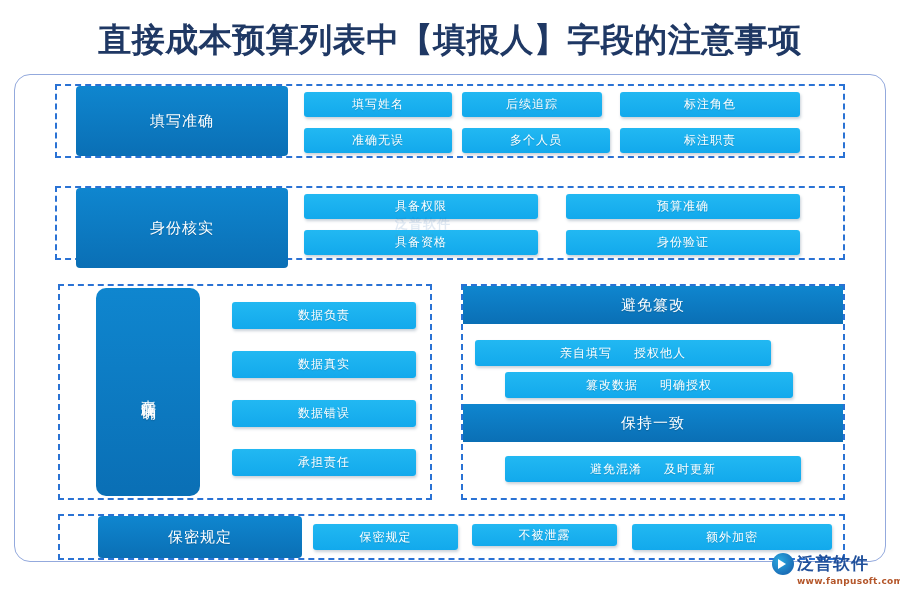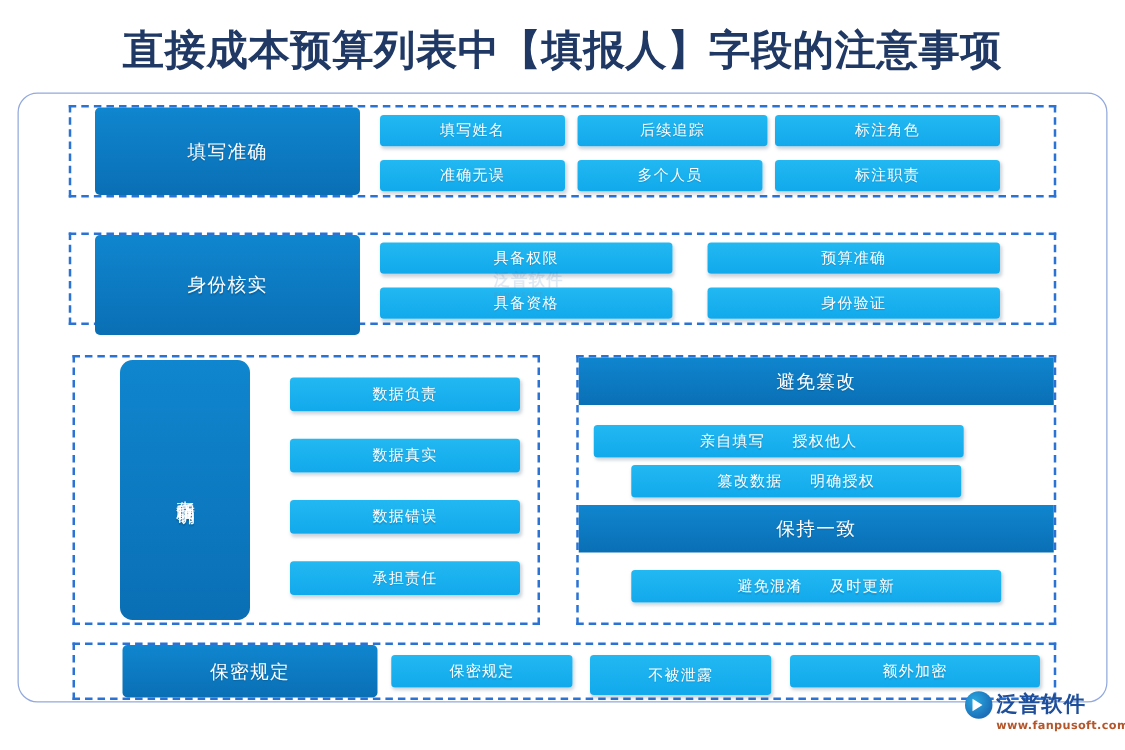--- a/index.html
+++ b/index.html
@@ -129,21 +129,21 @@
 </head>
 <body>
 
 <div class="title">直接成本预算列表中【填报人】字段的注意事项</div>
 
 <div class="frame"></div>
 
 <div class="dashed" style="left:55px;top:84px;width:790px;height:74px;"></div>
 <div class="lbl r4" style="left:76px;top:86px;width:212px;height:70px;">填写准确</div>
 <div class="pill" style="left:304px;top:92px;width:148px;height:25px;">填写姓名</div>
-<div class="pill" style="left:462px;top:92px;width:152px;height:25px;">后续追踪</div>
+<div class="pill" style="left:462px;top:92px;width:140px;height:25px;">后续追踪</div>
 <div class="pill" style="left:620px;top:92px;width:180px;height:25px;">标注角色</div>
 <div class="pill" style="left:304px;top:128px;width:148px;height:25px;">准确无误</div>
 <div class="pill" style="left:462px;top:128px;width:148px;height:25px;">多个人员</div>
 <div class="pill" style="left:620px;top:128px;width:180px;height:25px;">标注职责</div>
 
 <div class="dashed" style="left:55px;top:186px;width:790px;height:74px;"></div>
 <div class="lbl r4" style="left:76px;top:188px;width:212px;height:80px;">身份核实</div>
 <div class="pill" style="left:304px;top:194px;width:234px;height:25px;">具备权限</div>
 <div class="pill" style="left:566px;top:194px;width:234px;height:25px;">预算准确</div>
 <div class="pill" style="left:304px;top:230px;width:234px;height:25px;">具备资格</div>
@@ -156,36 +156,36 @@
 <div class="pill" style="left:232px;top:400px;width:184px;height:27px;">数据错误</div>
 <div class="pill" style="left:232px;top:449px;width:184px;height:27px;">承担责任</div>
 
 <div class="dashed" style="left:461px;top:284px;width:384px;height:216px;"></div>
 <div class="lbl" style="left:463px;top:286px;width:380px;height:38px;">避免篡改</div>
 <div class="pill" style="left:475px;top:340px;width:296px;height:26px;">
   <span class="seg">亲自填写</span>
   <span class="gap"></span>
   <span class="seg">授权他人</span>
 </div>
-<div class="pill" style="left:505px;top:372px;width:264px;height:26px;align-items:center;">
+<div class="pill" style="left:505px;top:372px;width:288px;height:26px;align-items:center;">
   <span class="seg">篡改数据</span>
   <span class="gap"></span>
   <span class="seg">明确授权</span>
 </div>
 <div class="lbl" style="left:463px;top:404px;width:380px;height:38px;">保持一致</div>
 <div class="pill" style="left:505px;top:456px;width:296px;height:26px;">
   <span class="seg">避免混淆</span>
   <span class="gap"></span>
   <span class="seg">及时更新</span>
 </div>
 
 <div class="dashed" style="left:58px;top:514px;width:787px;height:46px;"></div>
 <div class="lbl r4" style="left:98px;top:516px;width:204px;height:42px;">保密规定</div>
 <div class="pill" style="left:313px;top:524px;width:145px;height:26px;">保密规定</div>
-<div class="pill" style="left:472px;top:524px;width:145px;height:32px;">不被泄露</div>
+<div class="pill" style="left:472px;top:524px;width:145px;height:22px;">不被泄露</div>
 <div class="pill" style="left:632px;top:524px;width:200px;height:26px;">额外加密</div>
 
 <div class="wm">
   <div class="wmtxt">泛普软件</div>
   <div class="wmsub">FANPUSOFT</div>
 </div>
 
 <div class="logo">
   <div class="logo-row">
     <span class="logo-mark"></span>

